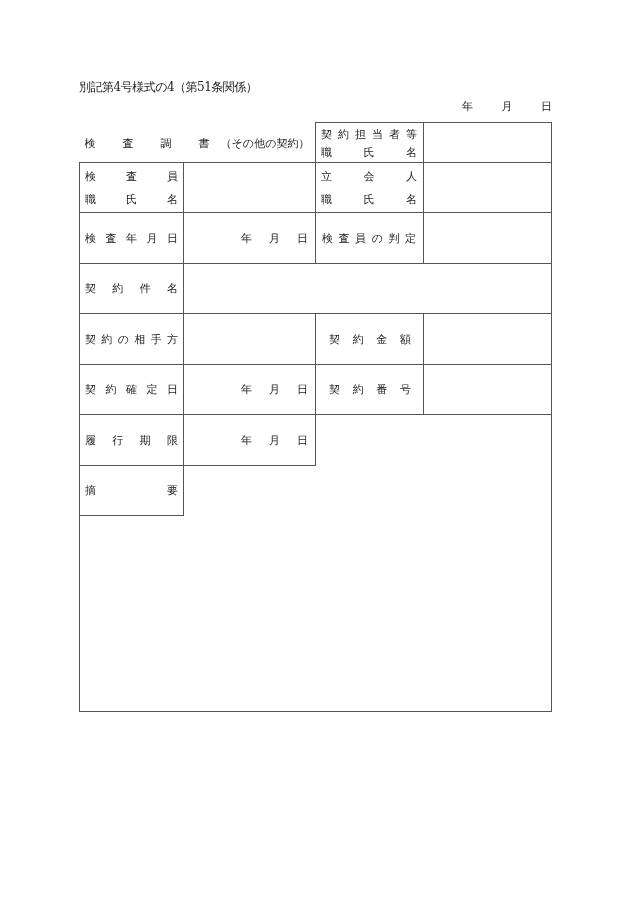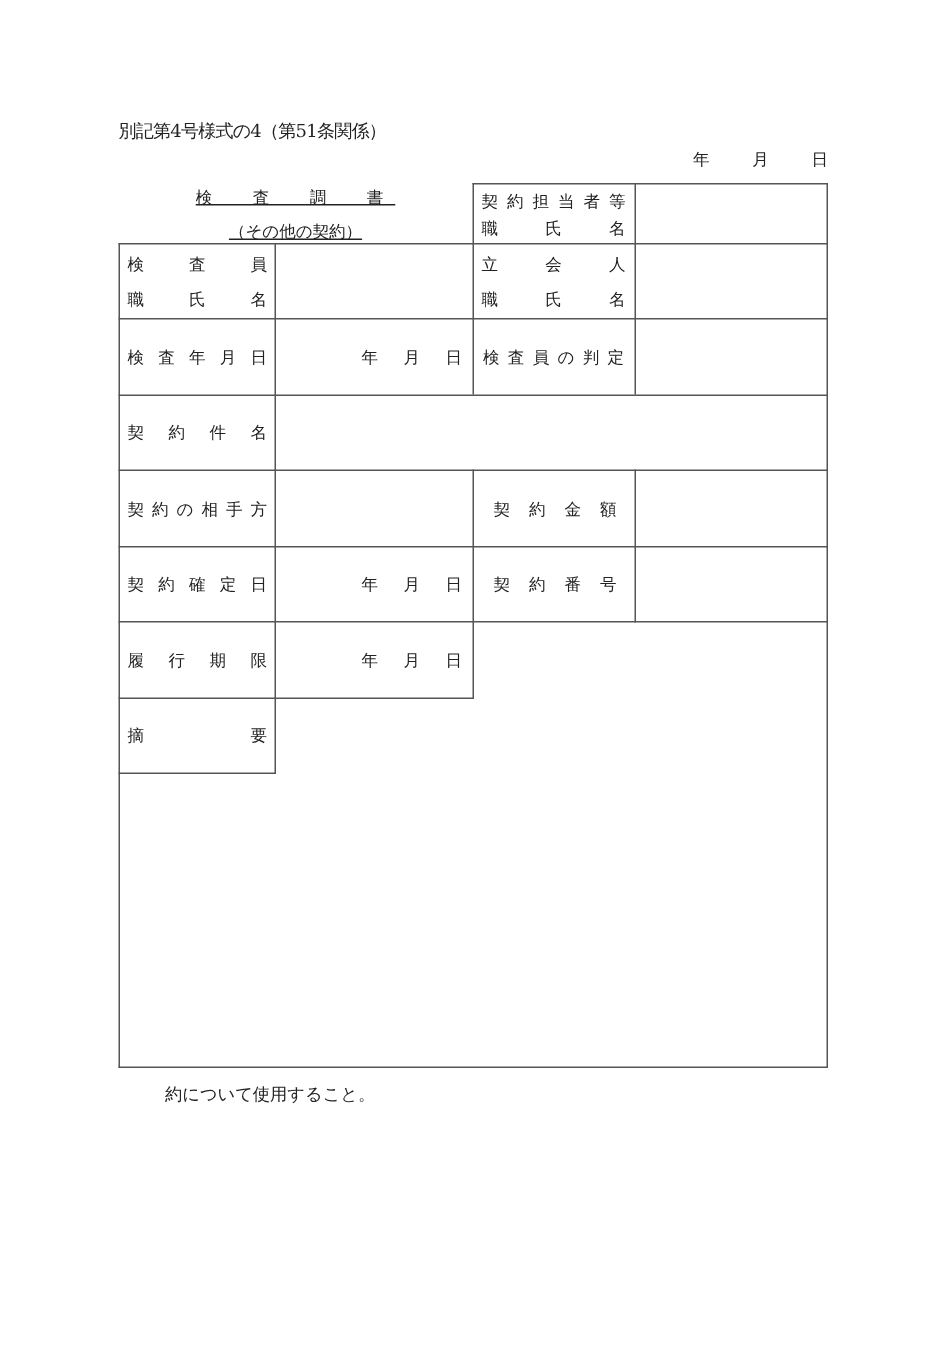--- a/index.html
+++ b/index.html
@@ -7,21 +7,21 @@
          font-family: "DejaVu Serif", "Liberation Serif", serif; color:#222; }
   .abs { position:absolute; }
   .form-ref { left:79px; top:79px; font-size:12px; letter-spacing:-0.5px; }
   .date-top { top:99px; left:462px; width:90px; font-size:11px; display:flex; justify-content:space-between; }
   .ln { position:absolute; background:#555; }
   .h { height:1px; }
   .v { width:1px; }
   .cell { position:absolute; font-size:11px; display:flex; align-items:center; }
   .spread { display:flex; justify-content:space-between; width:100%; }
   .two-line { flex-direction:column; justify-content:center; gap:8px; align-items:stretch; }
-  .title-block { flex-direction:column; align-items:center; justify-content:space-between; gap:3px; font-size:11px;text-decoration:underline; }
+  .title-block { align-items:center; justify-content:center; gap:3px; font-size:11px; }
   .title-main { letter-spacing:8px; }
   .ymd { justify-content:flex-end; gap:17px; padding-right:7px; }
   .note { left:90px; top:719px; width:465px; font-size:11.5px; line-height:20px; }
   .note .indent { padding-left:20px; }
 </style>
 </head>
 <body>
 
 <div class="abs form-ref">別記第4号様式の4（第51条関係）</div>
 <div class="abs date-top">
@@ -197,14 +197,13 @@
 
 <div class="cell" style="left:85px;top:466px;width:93px;height:49px;">
   <div class="spread">
       <span>摘</span>
       <span>要</span>
     </div>
 </div>
 <div class="cell" style="left:80px;top:516px;width:471px;height:195px;"></div>
 
 <div class="abs note">
-  <div class="indent">約について使用すること。</div>
 </div>
 
 </body></html>

